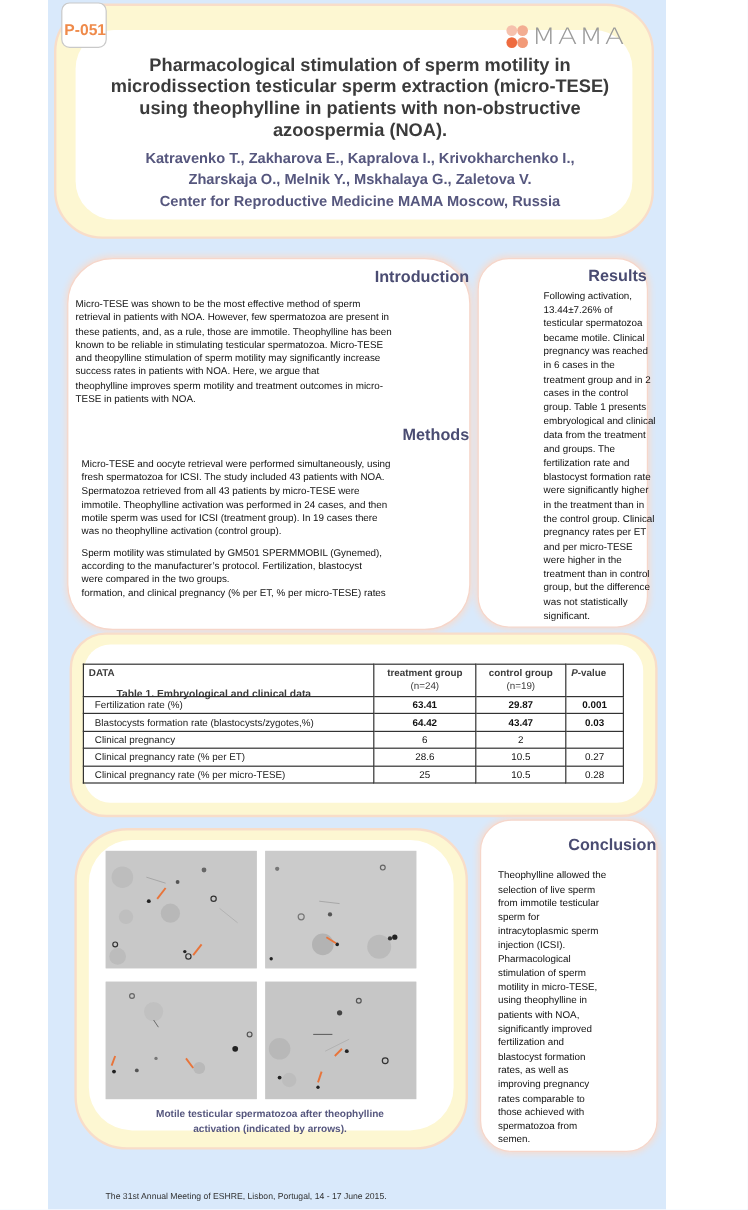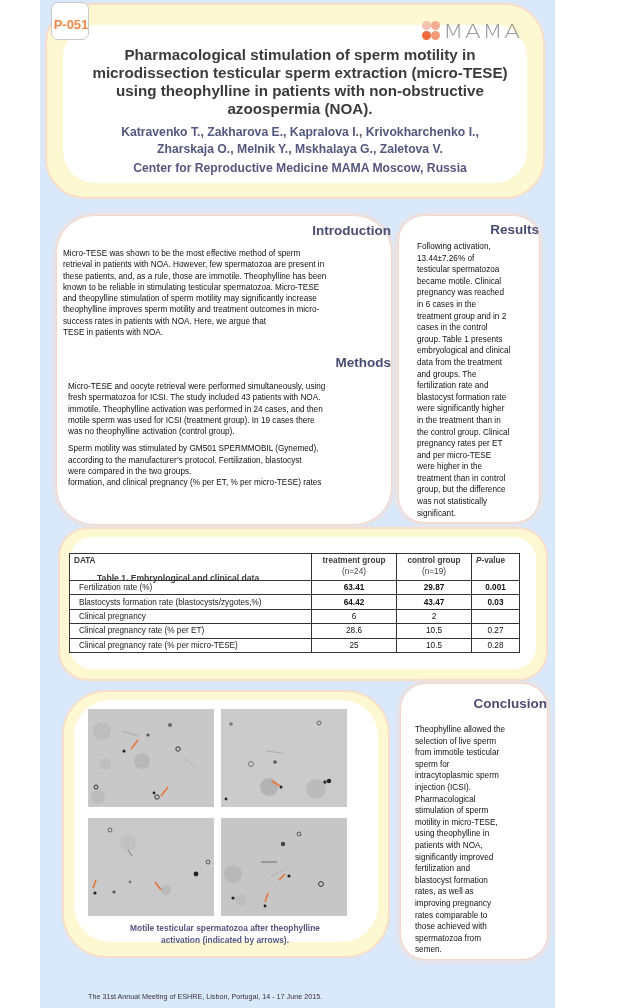--- a/index.html
+++ b/index.html
@@ -23,21 +23,21 @@
   .title { position: absolute; left: 60px; top: 46px; width: 480px; text-align: center; font-weight: bold; font-size: 15.2px; line-height: 18px; color: #3b3b3b; z-index: 3; }
   .authors { position: absolute; left: 60px; top: 124px; width: 480px; text-align: center; font-weight: bold; font-size: 12.2px; line-height: 17px; color: #56577e; z-index: 3; }
   .affil { position: absolute; left: 60px; top: 161px; width: 480px; text-align: center; font-weight: bold; font-size: 12.2px; color: #56577e; z-index: 3; }
 
   
   .intro-card { left: 56px; top: 215px; width: 336px; height: 310px; border-radius: 38px; border: 1px solid #f6d6ca; box-shadow: 0 0 5px 1px #f7dccf; }
   .section-h { font-weight: bold; font-size: 13.5px; color: #4a4c72; text-align: right; }
   .body-text { font-size: 8.2px; line-height: 11.3px; color: #111; }
 
   .results-card { left: 398px; top: 215px; width: 142px; height: 308px; border-radius: 26px; border: 1px solid #f6d6ca; box-shadow: 0 0 5px 1px #f7dccf; }
-  .results-text { font-size: 8.2px; line-height: 11.6px; }
+  .results-text { font-size: 8.2px; line-height: 11.6px; margin-left: 36px; }
 
   
   .table-outer { left: 58px; top: 527px; width: 490px; height: 154px; border-radius: 30px; background: #fdf7d2; border: 2px solid #f8ddc9; }
   .table-inner { position: absolute; left: 10px; top: 8px; right: 10px; bottom: 10px; background: #fff; border-radius: 22px; }
   .table-caption { position: absolute; left: 97px; top: 535px; font-weight: bold; font-size: 8.6px; color: #3b3b3b; margin-top: 38px; }
   table.data { position: absolute; left: 69px; top: 553px; width: 451px; border-collapse: collapse; font-size: 8.2px; }
   table.data td, table.data th { border: 1px solid #333; padding: 0 4px; height: 14.4px; }
   table.data thead th { font-weight: bold; color: #3b3b3b; vertical-align: top; height: 27px; line-height: 10.5px; padding-top: 2px; }
   table.data th.c-data { text-align: left; width: 242px; }
   table.data th.c-tr { text-align: center; width: 85px; }
@@ -91,28 +91,29 @@
 <div class="affil">Center for Reproductive Medicine MAMA Moscow, Russia</div>
 
 <div class="card intro-card">
   <div class="section-h" style="position:absolute;left:0;right:0;top:7px;">Introduction</div>
   <div class="body-text" style="position:absolute;left:6px;top:32px;width:325px;">
     <div>Micro-TESE was shown to be the most effective method of sperm</div>
     <div>retrieval in patients with NOA. However, few spermatozoa are present in</div>
     <div>these patients, and, as a rule, those are immotile. Theophylline has been</div>
     <div>known to be reliable in stimulating testicular spermatozoa. Micro-TESE</div>
     <div>and theopylline stimulation of sperm motility may significantly increase</div>
+    <div>success rates in patients with NOA.  Here, we argue that</div>
     <div>theophylline improves sperm motility and treatment outcomes in micro-</div>
-    <div>success rates in patients with NOA.  Here, we argue that</div>
     <div>TESE in patients with NOA.</div>
   </div>
   <div class="section-h" style="position:absolute;left:0;right:0;top:139px;">Methods</div>
   <div class="body-text" style="position:absolute;left:11px;top:165px;width:322px;">
     <div>Micro-TESE and oocyte retrieval were performed simultaneously, using</div>
     <div>fresh spermatozoa for ICSI. The study included 43 patients with NOA.</div>
+    <div>Spermatozoa retrieved from all 43 patients by micro-TESE were</div>
     <div>immotile. Theophylline activation was performed in 24 cases, and then</div>
     <div>motile sperm was used for ICSI (treatment group). In 19 cases there</div>
     <div>was no theophylline activation (control group).</div>
     <div style="height:6px"></div>
     <div>Sperm motility was stimulated by GM501 SPERMMOBIL (Gynemed),</div>
     <div>according to the manufacturer’s protocol. Fertilization, blastocyst</div>
     <div>were compared in the two groups.</div>
     <div>formation, and clinical pregnancy (% per ET, % per micro-TESE) rates</div>
   </div>
 </div>

